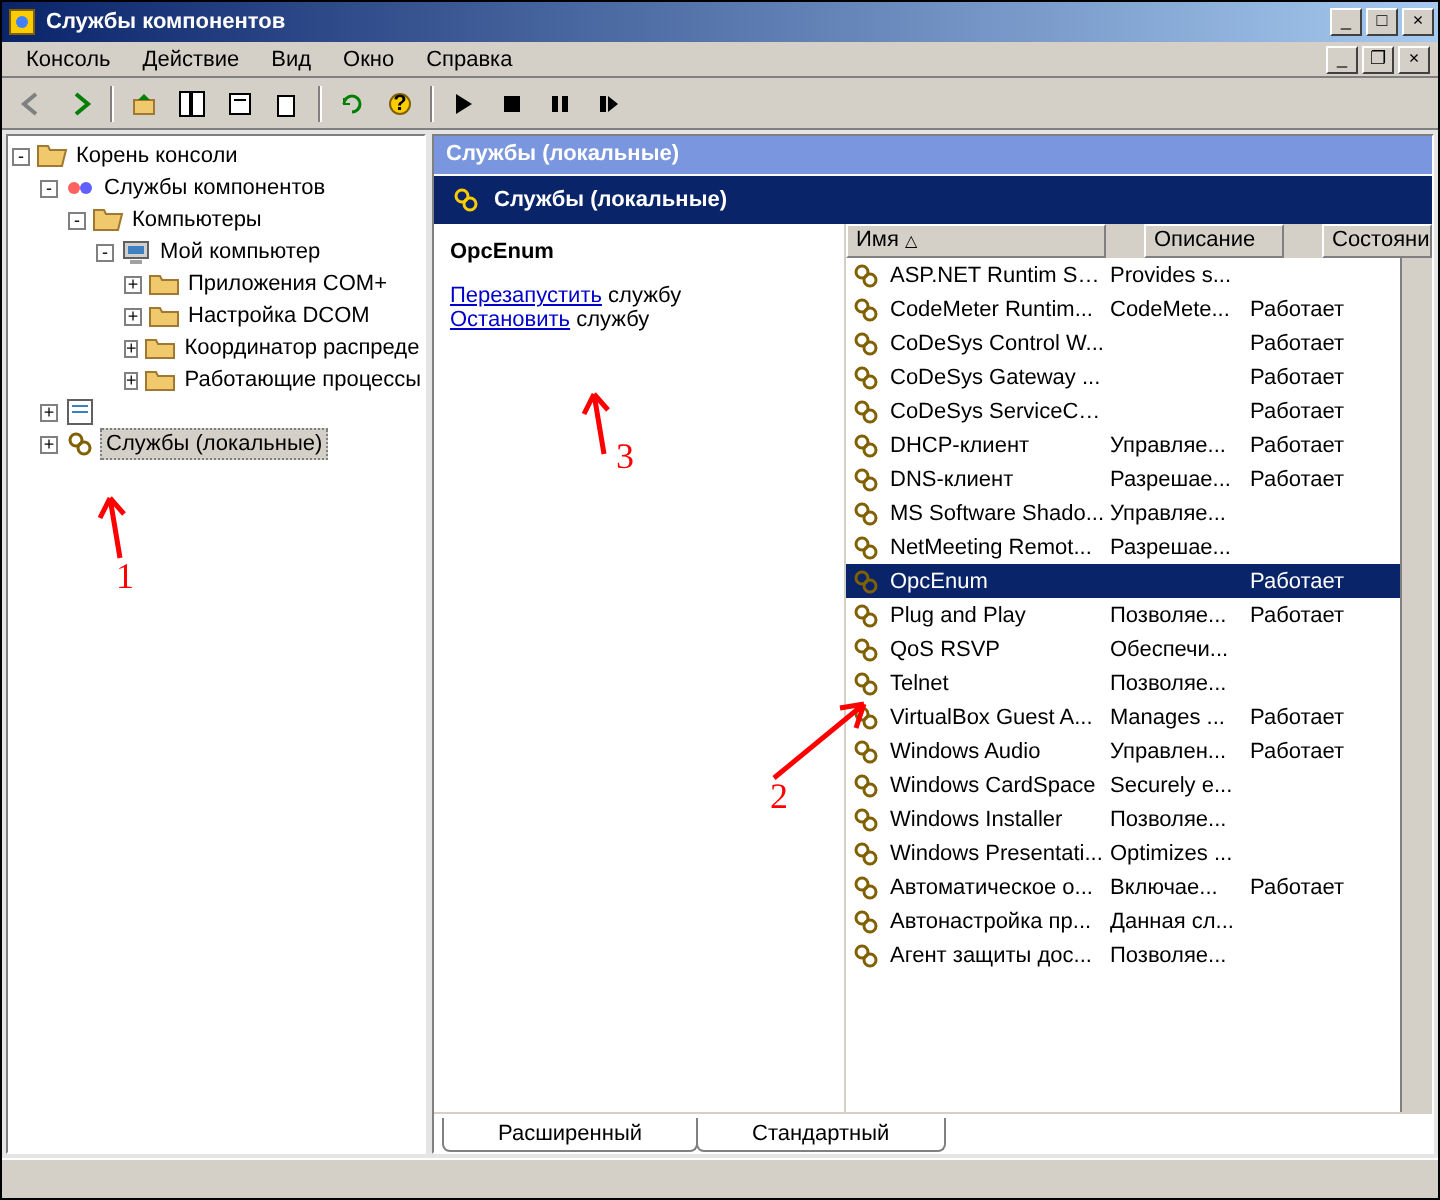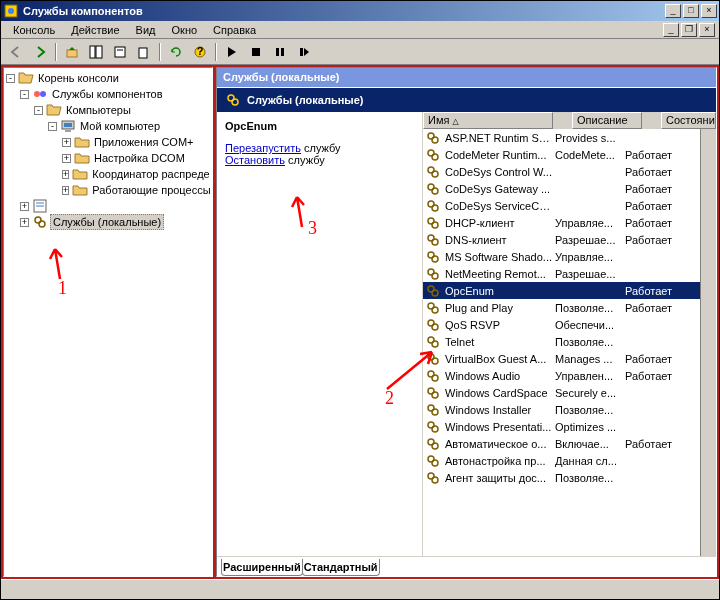--- a/index.html
+++ b/index.html
@@ -1,17 +1,17 @@
 <!DOCTYPE html>
 <html><head>
 <meta charset="utf-8">
 <style>
 * { box-sizing: border-box; margin: 0; padding: 0; font-family: Tahoma, sans-serif; font-size: 11px; }
 body { width: 720px; height: 600px; overflow: hidden; background: #d4d0c8; }
-.window { width: 720px; height: 600px; border: 1px solid #000; background: #b91c1c; display: flex; flex-direction: column; }
+.window { width: 720px; height: 600px; border: 1px solid #000; background: #e5e5e5; display: flex; flex-direction: column; }
 .titlebar { height: 20px; background: linear-gradient(to right, #0a246a, #a6caf0); display: flex; align-items: center; padding: 0 2px; color: #fff; }
 .titlebar .icon { width: 16px; height: 16px; margin-right: 4px; }
 .titlebar .title { flex: 1; font-weight: bold; }
 .titlebar .wbtns { display: flex; gap: 2px; }
 .wbtn { width: 16px; height: 14px; background: #d4d0c8; border: 1px solid #fff; border-right-color: #404040; border-bottom-color: #404040; font-size: 9px; text-align: center; line-height: 11px; color: #000; font-family: Marlett, sans-serif; }
 .menubar { height: 18px; background: #d4d0c8; display: flex; align-items: center; padding: 0 4px; border-bottom: 1px solid #808080; }
 .menubar .mitem { padding: 2px 8px; cursor: default; }
 .mdi-btns { margin-left: auto; display: flex; gap: 2px; }
 .toolbar { height: 26px; background: #d4d0c8; display: flex; align-items: center; padding: 0 4px; border-bottom: 1px solid #808080; gap: 2px; }
 .tbtn { width: 22px; height: 22px; display: flex; align-items: center; justify-content: center; border: 1px solid transparent; }
@@ -34,21 +34,21 @@
 .list-panel { flex: 1; display: flex; flex-direction: column; overflow: hidden; border-left: 1px solid #d4d0c8; }
 .list-header { display: flex; background: #d4d0c8; height: 17px; gap: 19px; }
 .col-h { border: 1px solid; border-color: #fff #808080 #808080 #fff; padding: 1px 4px; cursor: default; overflow: hidden; white-space: nowrap; }
 .list-body { flex: 1; overflow: hidden; position: relative; }
 .list-row { display: flex; height: 17px; align-items: center; white-space: nowrap; overflow: hidden; }
 .list-row.sel { background: #0a246a; color: #fff; }
 .svc-icon { width: 16px; height: 16px; margin: 0 2px 0 2px; flex-shrink: 0; }
 .cell { overflow: hidden; text-overflow: ellipsis; padding-left: 2px; }
 .scroll-v { position: absolute; right: 0; top: 0; bottom: 0; width: 16px; background: #d4d0c8; border-left: 1px solid #808080; }
 .tabs { height: 20px; display: flex; align-items: flex-end; padding-left: 4px; border-top: 1px solid #d4d0c8; background: #fff; }
-.tab { padding: 2px 1px; border: 1px solid #808080; border-top: none; background: #fff; margin-right: -1px; font-size: 11px; border-radius: 0 0 4px 4px; font-weight: bold; }
+.tab { padding: 2px 27px; border: 1px solid #808080; border-top: none; background: #fff; margin-right: -1px; font-size: 11px; border-radius: 0 0 4px 4px; }
 .tab.active { background: #fff; border-bottom: 1px solid #808080; }
 .statusbar { height: 20px; background: #d4d0c8; border-top: 1px solid #fff; }
 .annot { position: absolute; color: #ff0000; font-size: 18px; font-family: 'Comic Sans MS', cursive; pointer-events: none; z-index: 100; }
 .folder-open { fill: #f0c96c; stroke: #a07830; }
 .folder-closed { fill: #f0c96c; stroke: #a07830; }
 </style>
 </head>
 <body>
 
 <div class="window">

